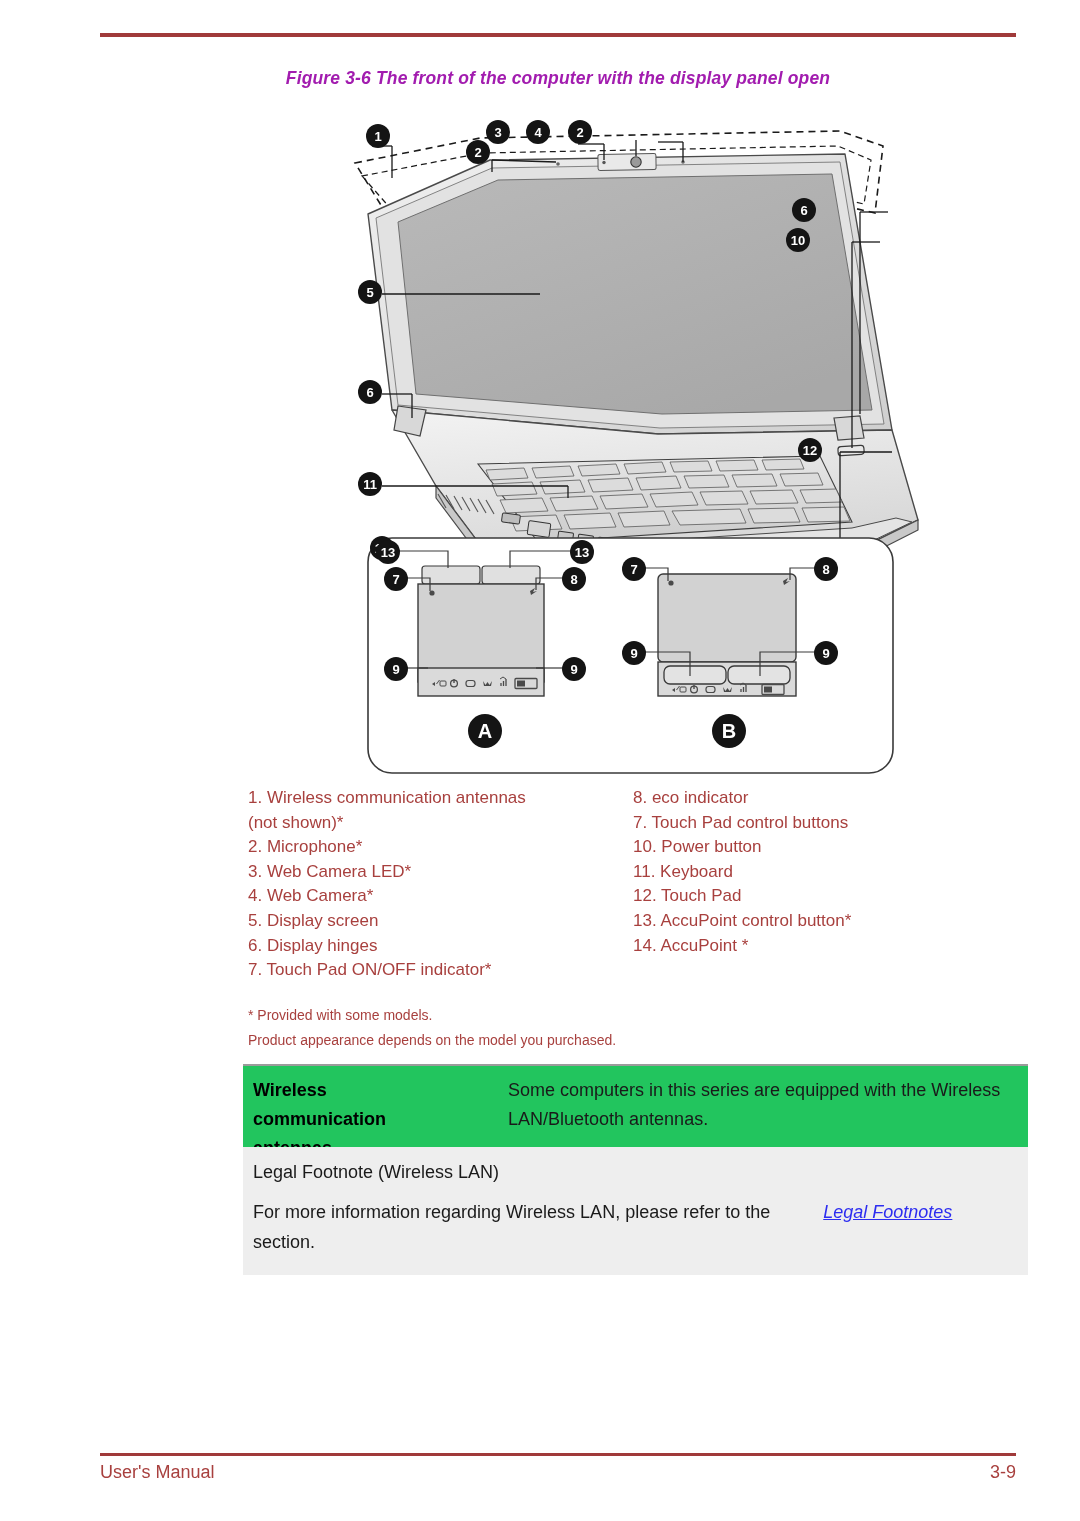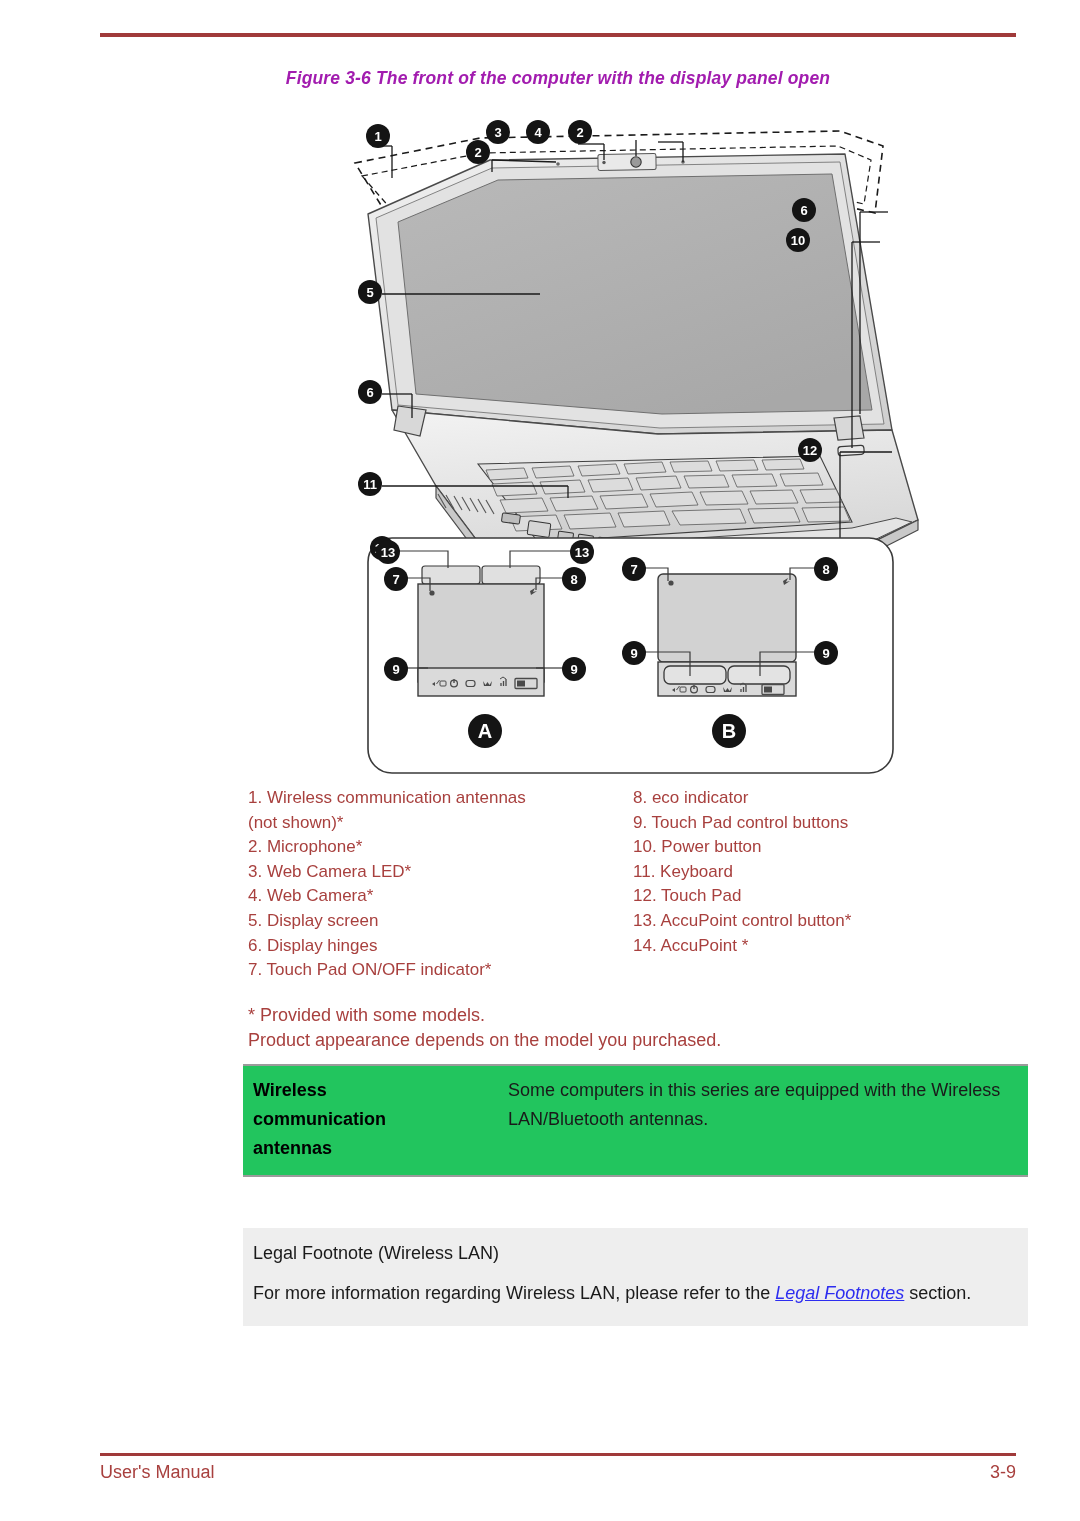--- a/index.html
+++ b/index.html
@@ -79,21 +79,21 @@
   .legend-col-right { width: 395px; }
   .legend-item { white-space: pre-wrap; }
   .legend-item.blank { visibility: hidden; }
 
   .legend-notes {
     position: absolute;
     left: 248px;
     top: 1003px;
     width: 780px;
     color: #a8403e;
-    font-size: 18px;
+    font-size: 14px;
     line-height: 24.6px;
   }
 
   
   .spec-table {
     position: absolute;
     left: 243px;
     top: 1064px;
     width: 785px;
     background: #22c55e;
@@ -119,40 +119,41 @@
     font-size: 18px;
     line-height: 29px;
     color: #1a1a1a;
     padding-right: 4px;
   }
 
   
   .legal-block {
     position: absolute;
     left: 243px;
-    top: 1228px;
+    top: 1147px;
     width: 785px;
     background: #eeeeee;
     padding: 10px 12px 18px 10px;
     box-sizing: border-box;
   }
   .legal-title {
     font-size: 18px;
     line-height: 30px;
     color: #1a1a1a;
   }
   .legal-body {
     font-size: 18px;
     line-height: 30px;
     color: #1a1a1a;
     margin-top: 10px;
   }
   .legal-link {
     color: #2d2df0;
     font-style: italic;
+    margin-left: 48px;
   }
 
   
   .footer {
     position: absolute;
     left: 100px;
     top: 1462px;
     width: 916px;
     display: flex;
     justify-content: space-between;
@@ -418,21 +419,21 @@
         <div class="legend-item">2. Microphone*</div>
         <div class="legend-item">3. Web Camera LED*</div>
         <div class="legend-item">4. Web Camera*</div>
         <div class="legend-item">5. Display screen</div>
         <div class="legend-item">6. Display hinges</div>
         <div class="legend-item">7. Touch Pad ON/OFF indicator*</div>
       </div>
       <div class="legend-col-right">
         <div class="legend-item">8. eco indicator</div>
         <div class="legend-item blank"></div>
-        <div class="legend-item">9. Touch Pad control buttons</div>
+        <div class="legend-item">7. Touch Pad control buttons</div>
         <div class="legend-item">10. Power button</div>
         <div class="legend-item">11. Keyboard</div>
         <div class="legend-item">12. Touch Pad</div>
         <div class="legend-item">13. AccuPoint control button*</div>
         <div class="legend-item">14. AccuPoint *</div>
       </div>
     </div>
   </div>
 
   <div class="legend-notes">

